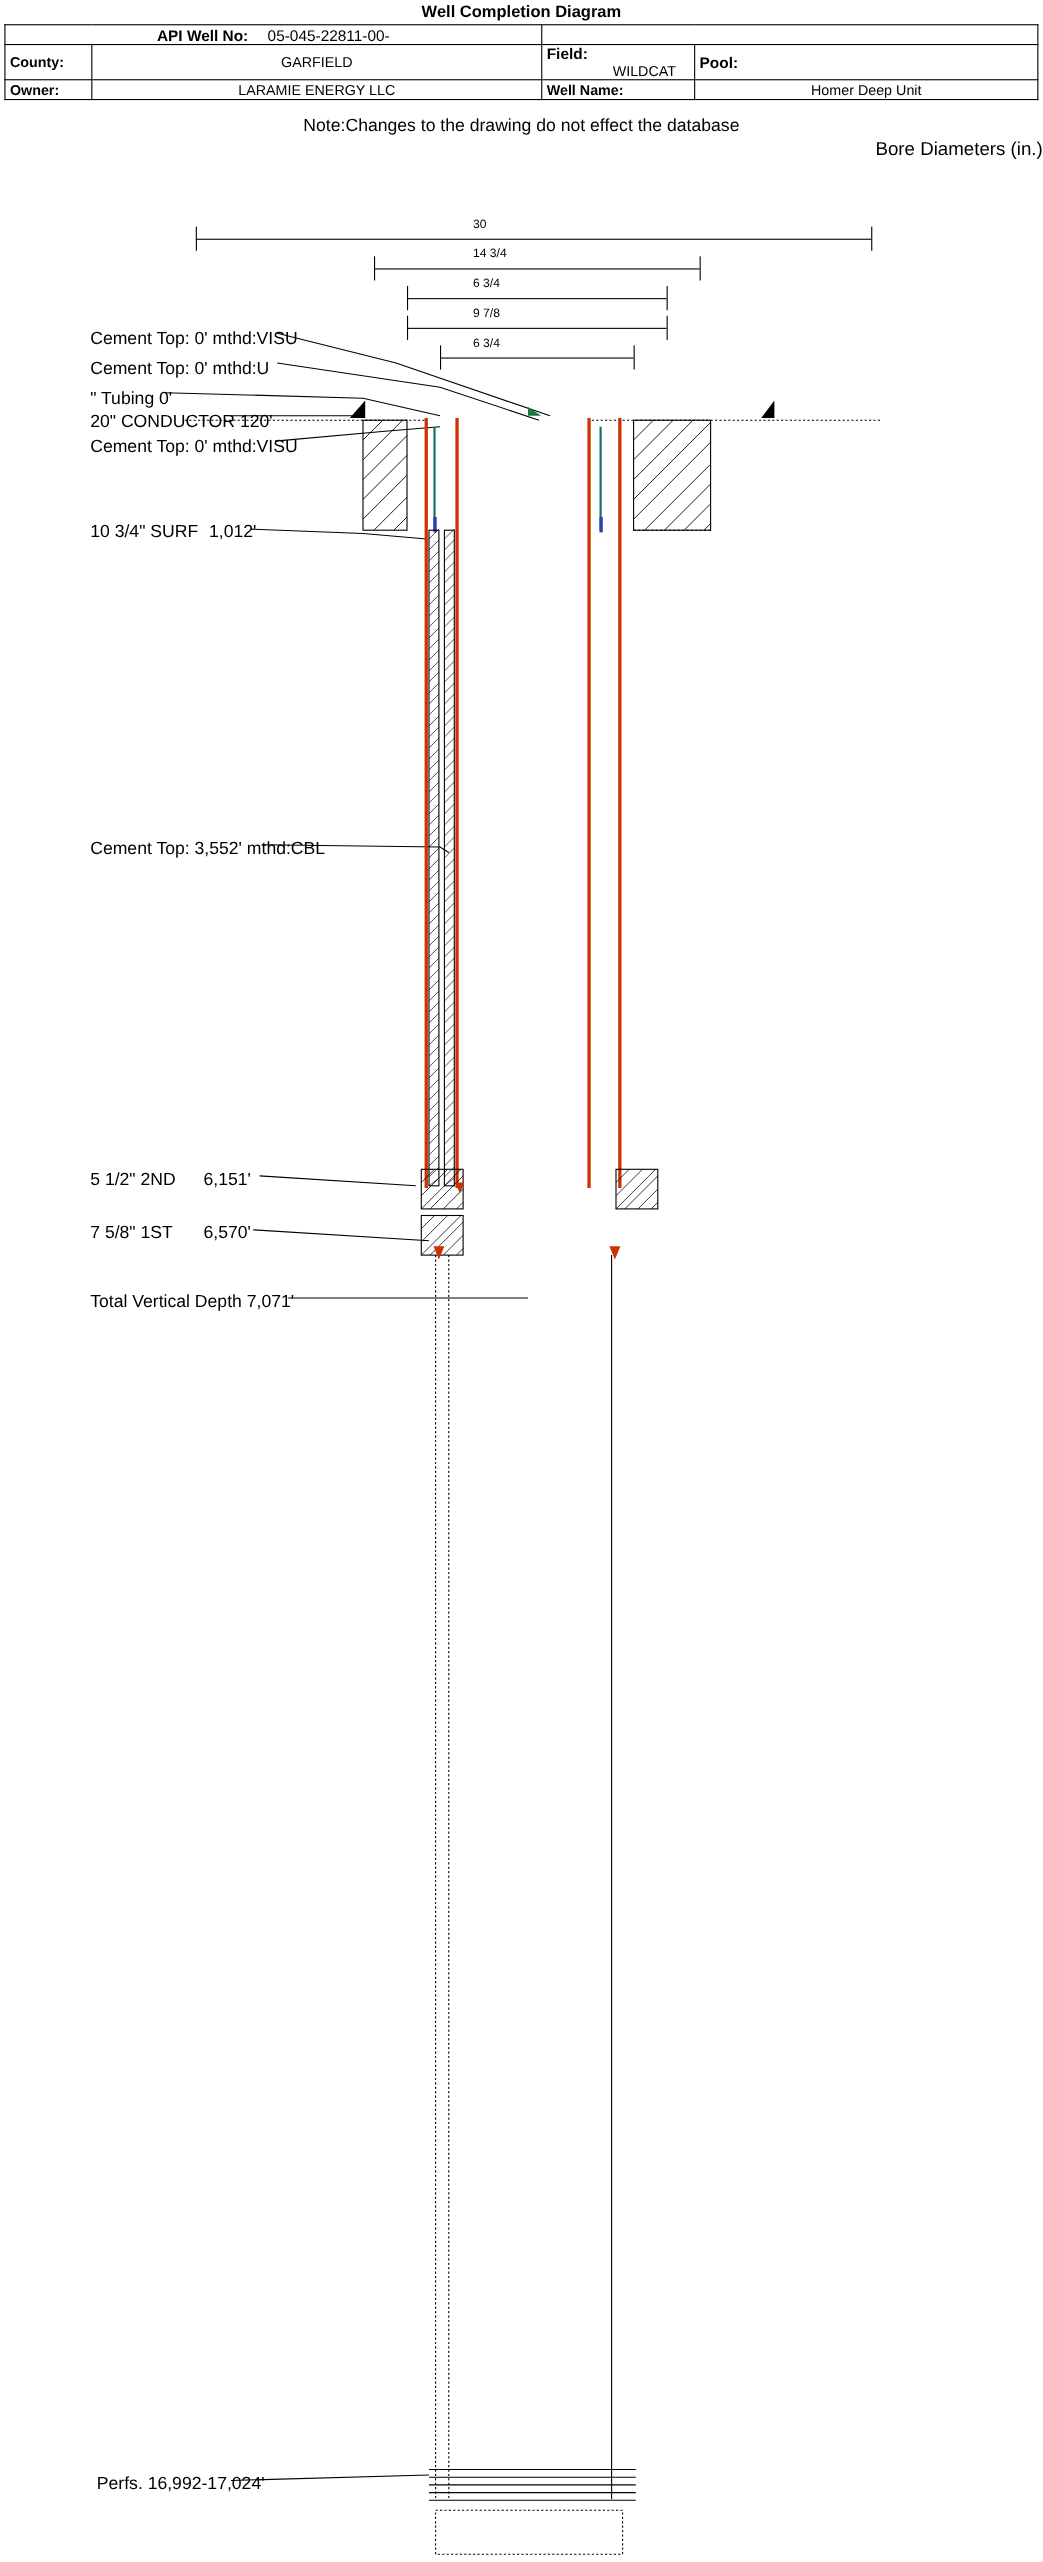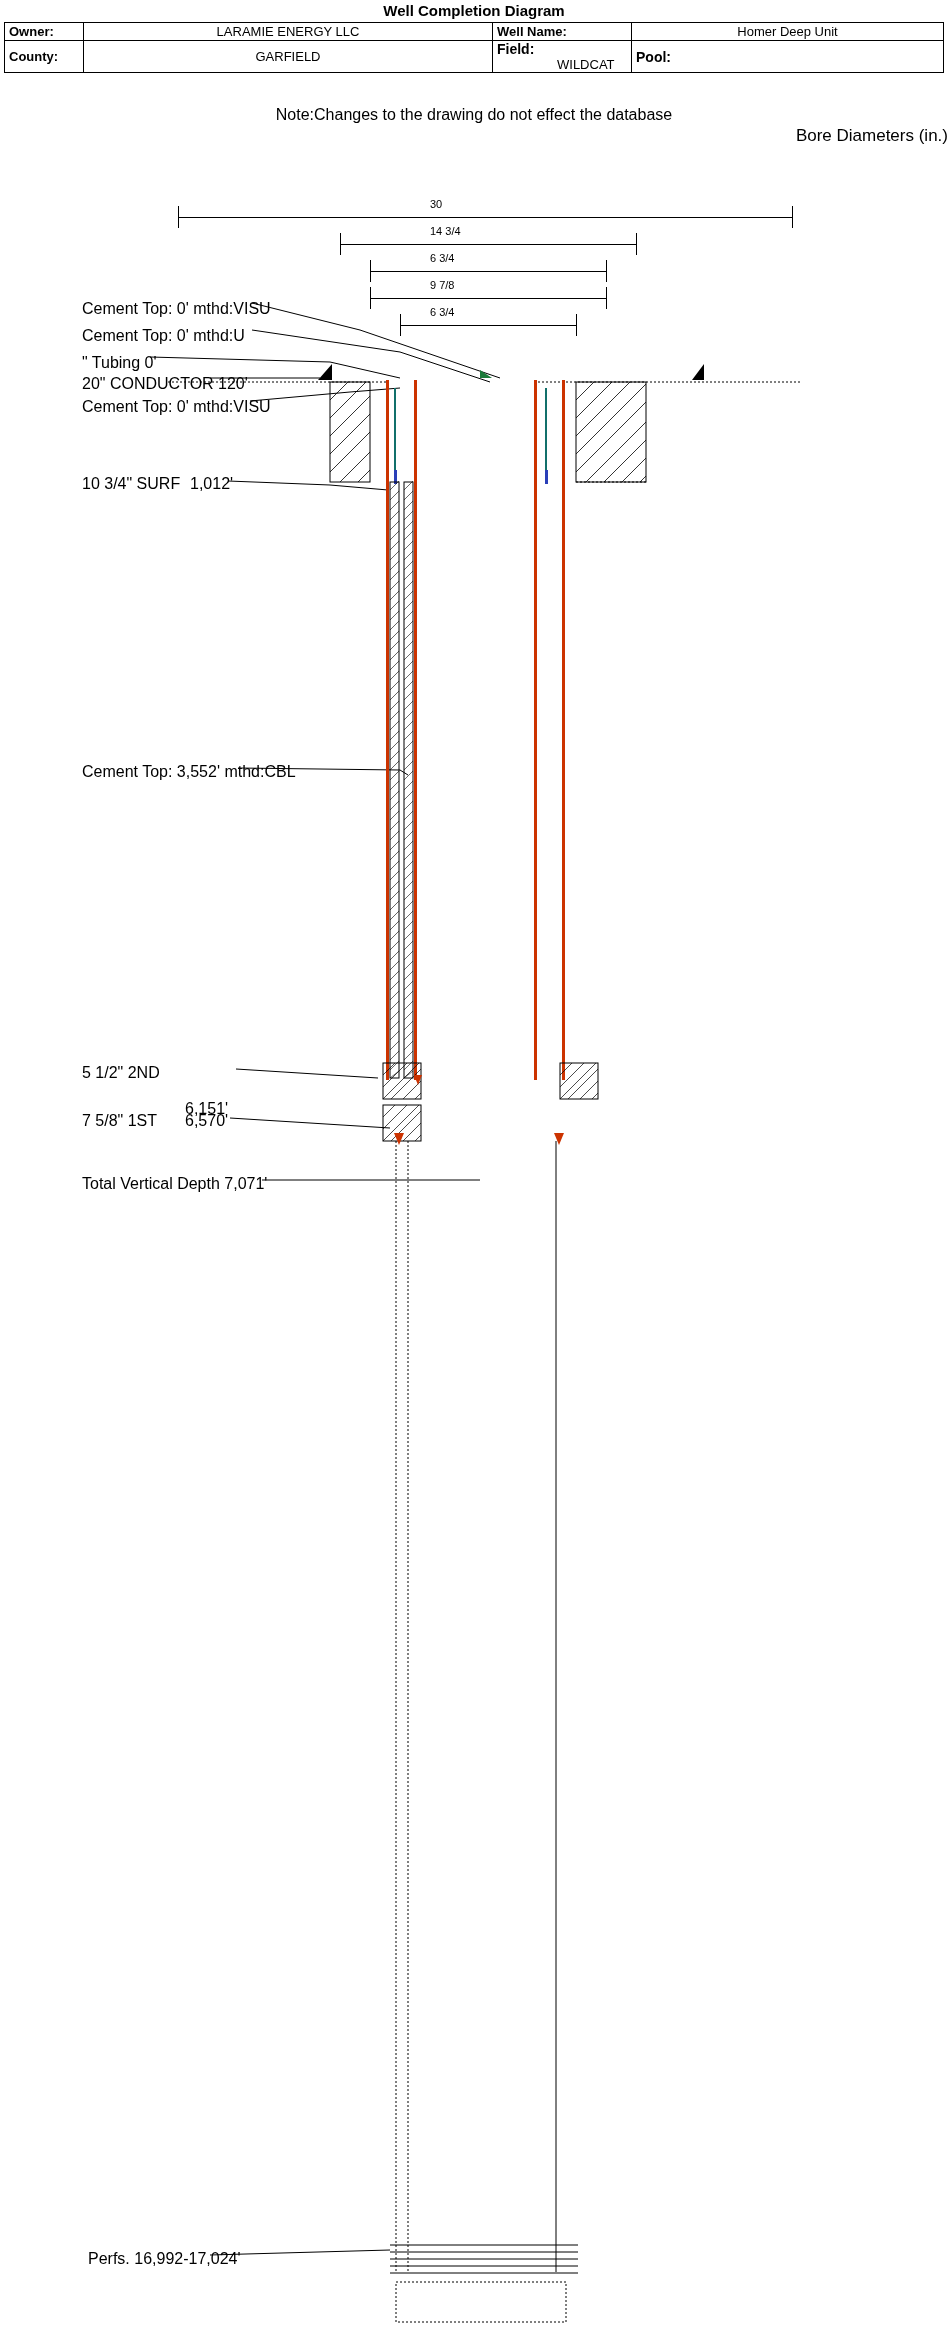--- a/index.html
+++ b/index.html
@@ -25,38 +25,45 @@
 </style>
 </head>
 <body>
 
 <div class="page">
 
   <div class="hdr-title">Well Completion Diagram</div>
 
   <table class="hdr">
     <tbody>
-    <tr>
-      <td style="width:70px" class="b">Owner:</td>
-      <td style="width:400px" class="ctr">LARAMIE ENERGY LLC</td>
-      <td style="width:130px" class="b">Well Name:</td>
-      <td class="ctr">Homer Deep Unit</td>
+        <tr>
+      <td colspan="2" style="width:470px" class="ctr">
+        <span class="b" style="font-size:14px">API Well No:</span>
+        <span style="font-size:14px;padding-left:14px">05-045-22811-00-</span>
+      </td>
+      <td colspan="2"></td>
     </tr>
     <tr>
       <td class="b">County:</td>
       <td class="ctr">GARFIELD</td>
       <td>
         <span class="b" style="font-size:14px">Field:</span>
         <span style="padding-left:60px">WILDCAT</span>
       </td>
       <td>
         <span class="b" style="font-size:14px">Pool:</span>
         <span style="padding-left:8px"></span>
       </td>
     </tr>
+    <tr>
+      <td style="width:70px" class="b">Owner:</td>
+      <td style="width:400px" class="ctr">LARAMIE ENERGY LLC</td>
+      <td style="width:130px" class="b">Well Name:</td>
+      <td class="ctr">Homer Deep Unit</td>
+    </tr>
   </tbody>
     </table>
 
   <div class="note">Note:Changes to the drawing do not effect the database</div>
 
   <div class="bore-title">Bore Diameters (in.)</div>
 
   <div class="dimlbl" style="left:430px;top:198px;width:60px;">30</div>
   <div class="dimline" style="left:178px;top:217px;width:614px;"></div>
   <div class="dimtick" style="left:178px;top:206px;height:22px;"></div>
@@ -87,21 +94,21 @@
   <div class="lbl" style="left:82px;top:354px;">" Tubing 0'</div>
   <div class="lbl" style="left:82px;top:375px;">20" CONDUCTOR  120'</div>
   <div class="lbl" style="left:82px;top:398px;">Cement Top: 0' mthd:VISU</div>
 
   <div class="lbl" style="left:82px;top:475px;">10 3/4" SURF</div>
   <div class="lbl" style="left:190px;top:475px;">1,012'</div>
 
   <div class="lbl" style="left:82px;top:763px;">Cement Top: 3,552' mthd:CBL</div>
 
   <div class="lbl" style="left:82px;top:1064px;">5 1/2" 2ND</div>
-  <div class="lbl" style="left:185px;top:1100px;">6,151'</div>
+  <div class="lbl" style="left:185px;top:1064px;">6,151'</div>
 
   <div class="lbl" style="left:82px;top:1112px;">7 5/8" 1ST</div>
   <div class="lbl" style="left:185px;top:1112px;">6,570'</div>
 
   <div class="lbl" style="left:82px;top:1175px;">Total Vertical Depth 7,071'</div>
 
   <div class="lbl" style="left:88px;top:2250px;">Perfs. 16,992-17,024'</div>
 
   <svg class="overlay" viewBox="0 0 948 2329">
 

